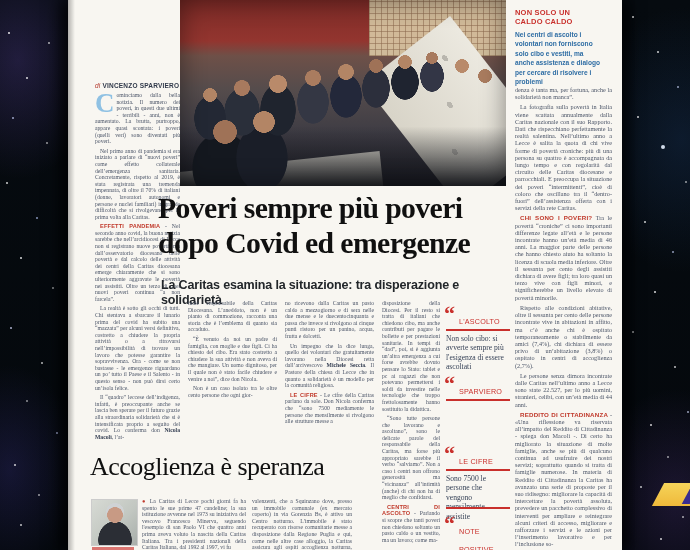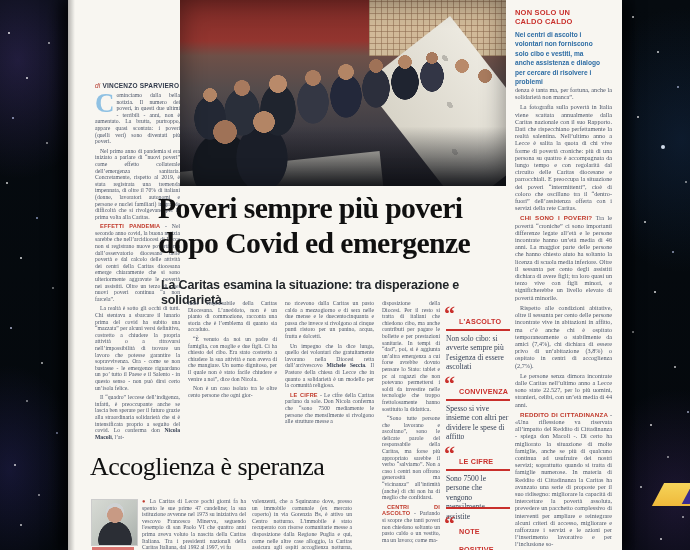--- a/index.html
+++ b/index.html
@@ -77,21 +77,21 @@
   .rb-title{color:#c9302c;font-family:"Liberation Sans",sans-serif;font-weight:bold;
     font-size:7.5px;line-height:9px;width:70px;letter-spacing:.2px}
   .rb-text{margin-top:4px;color:#2e6da4;font-family:"Liberation Sans",sans-serif;
     font-weight:bold;font-size:6.6px;line-height:9.4px;width:88px}
   
   .quote{left:378px;width:64px;position:absolute}
   .qhead{position:relative;padding-left:13px;border-bottom:2px solid #c9302c;
     text-align:left;padding-bottom:1px;min-height:9px}
   .qmark{position:absolute;left:-2px;top:-7px;font-size:22px;line-height:1;
     color:#c9302c;font-weight:bold;font-family:"Liberation Serif",serif}
-  .qtitle{font-family:"Liberation Sans",sans-serif;font-weight:bold;font-size:7.2px;
+  .qtitle{font-family:"Liberation Sans",sans-serif;font-weight:normal;font-size:7.2px;
     color:#c9302c;letter-spacing:.2px}
   .qtext{margin-top:3px;font-size:7.6px;line-height:9.4px;color:#333f55;text-align:left}
   .qrule{left:378px;top:507px;width:64px;height:0;border-top:2px solid #c9302c}
   
   .photo{left:112px;top:0;width:326px;height:186px;overflow:hidden;background:#5a4a46}
   .ph-base{position:absolute;inset:0;background:
     linear-gradient(180deg,#7e2b27 0%,#93352f 22%,#6e5048 30%,#554c4c 48%,#3e3c44 72%,#2b2a32 100%)}
   .ph-lattice{position:absolute;left:58%;top:0;width:42%;height:30%;background-color:#d7c5a2;
     background-image:
       repeating-linear-gradient(90deg,rgba(140,110,80,.55) 0 1px,transparent 1px 6px),
@@ -208,23 +208,22 @@
       <div class="qhead">
         <span class="qmark">“</span>
         <span class="qtitle">L'ASCOLTO</span>
       </div>
       <div class="qtext">Non solo cibo: si avverte sempre più l'esigenza di essere ascoltati</div>
     </div>
 
     <div class="quote" style="top:380px">
       <div class="qhead">
         <span class="qmark">“</span>
-        <span class="qtitle">CONVIVENZA</span>
-      </div>
-      <div class="qtext">Spesso si vive insieme con altri per dividere le spese di affitto</div>
+        <span class="qtitle">SPARVIERO</span>
+      </div>
     </div>
 
     <div class="quote" style="top:450px">
       <div class="qhead">
         <span class="qmark">“</span>
         <span class="qtitle">LE CIFRE</span>
       </div>
       <div class="qtext">Sono 7500 le persone che vengono mensilmente assistite</div>
     </div>
     <div class="abs qrule"></div>

